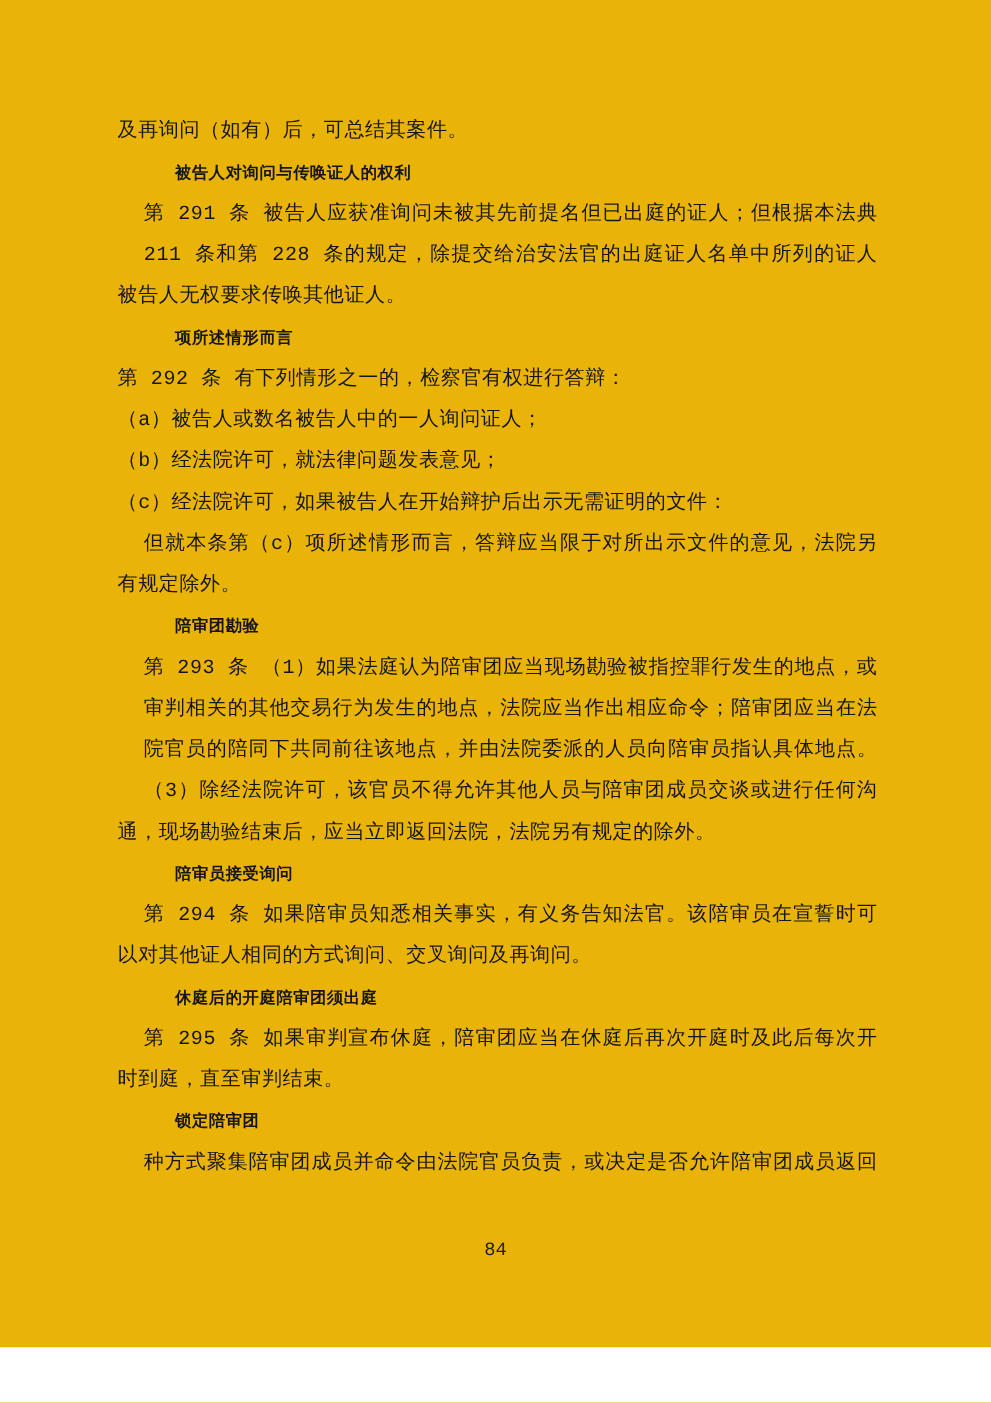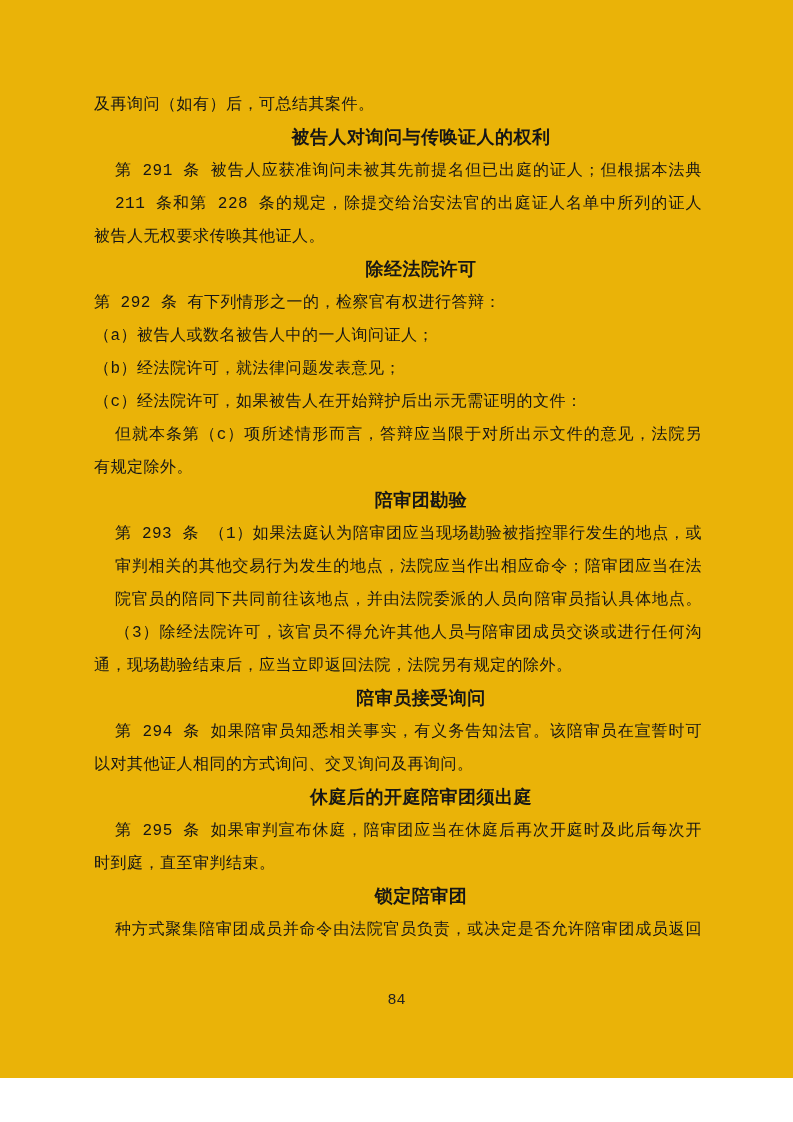--- a/index.html
+++ b/index.html
@@ -34,27 +34,26 @@
     white-space: normal;
     text-align: justify;
     text-align-last: justify;
     text-justify: inter-character;
     overflow: hidden;
     margin-left: 21px;
   }
   .heading {
     height: 33px;
     line-height: 33px;
-    font-size: 18px;
+    font-size: 13px;
     font-weight: bold;
     padding-left: 46px;
     letter-spacing: 0.5px;
     white-space: nowrap;
     overflow: hidden;
-    text-align: center;
   }
   .footer {
     position: absolute;
     left: 0;
     top: 992px;
     width: 100%;
     text-align: center;
     font-size: 15px;
     color: #222222;
   }
@@ -62,21 +61,21 @@
 </head>
 <body>
 
 <div class="page">
   <div class="content">
       <div class="line">及再询问（如有）后，可总结其案件。</div>
       <div class="heading">被告人对询问与传唤证人的权利</div>
       <div class="line full">第 291 条 被告人应获准询问未被其先前提名但已出庭的证人；但根据本法典第</div>
       <div class="line full">211 条和第 228 条的规定，除提交给治安法官的出庭证人名单中所列的证人外，</div>
       <div class="line">被告人无权要求传唤其他证人。</div>
-      <div class="heading">除经法院许可</div>
+      <div class="heading">项所述情形而言</div>
       <div class="line">第 292 条 有下列情形之一的，检察官有权进行答辩：</div>
       <div class="line">（a）被告人或数名被告人中的一人询问证人；</div>
       <div class="line">（b）经法院许可，就法律问题发表意见；</div>
       <div class="line">（c）经法院许可，如果被告人在开始辩护后出示无需证明的文件：</div>
       <div class="line full">但就本条第（c）项所述情形而言，答辩应当限于对所出示文件的意见，法院另</div>
       <div class="line">有规定除外。</div>
       <div class="heading">陪审团勘验</div>
       <div class="line full">第 293 条 （1）如果法庭认为陪审团应当现场勘验被指控罪行发生的地点，或与</div>
       <div class="line full">审判相关的其他交易行为发生的地点，法院应当作出相应命令；陪审团应当在法</div>
       <div class="line full">院官员的陪同下共同前往该地点，并由法院委派的人员向陪审员指认具体地点。</div>

